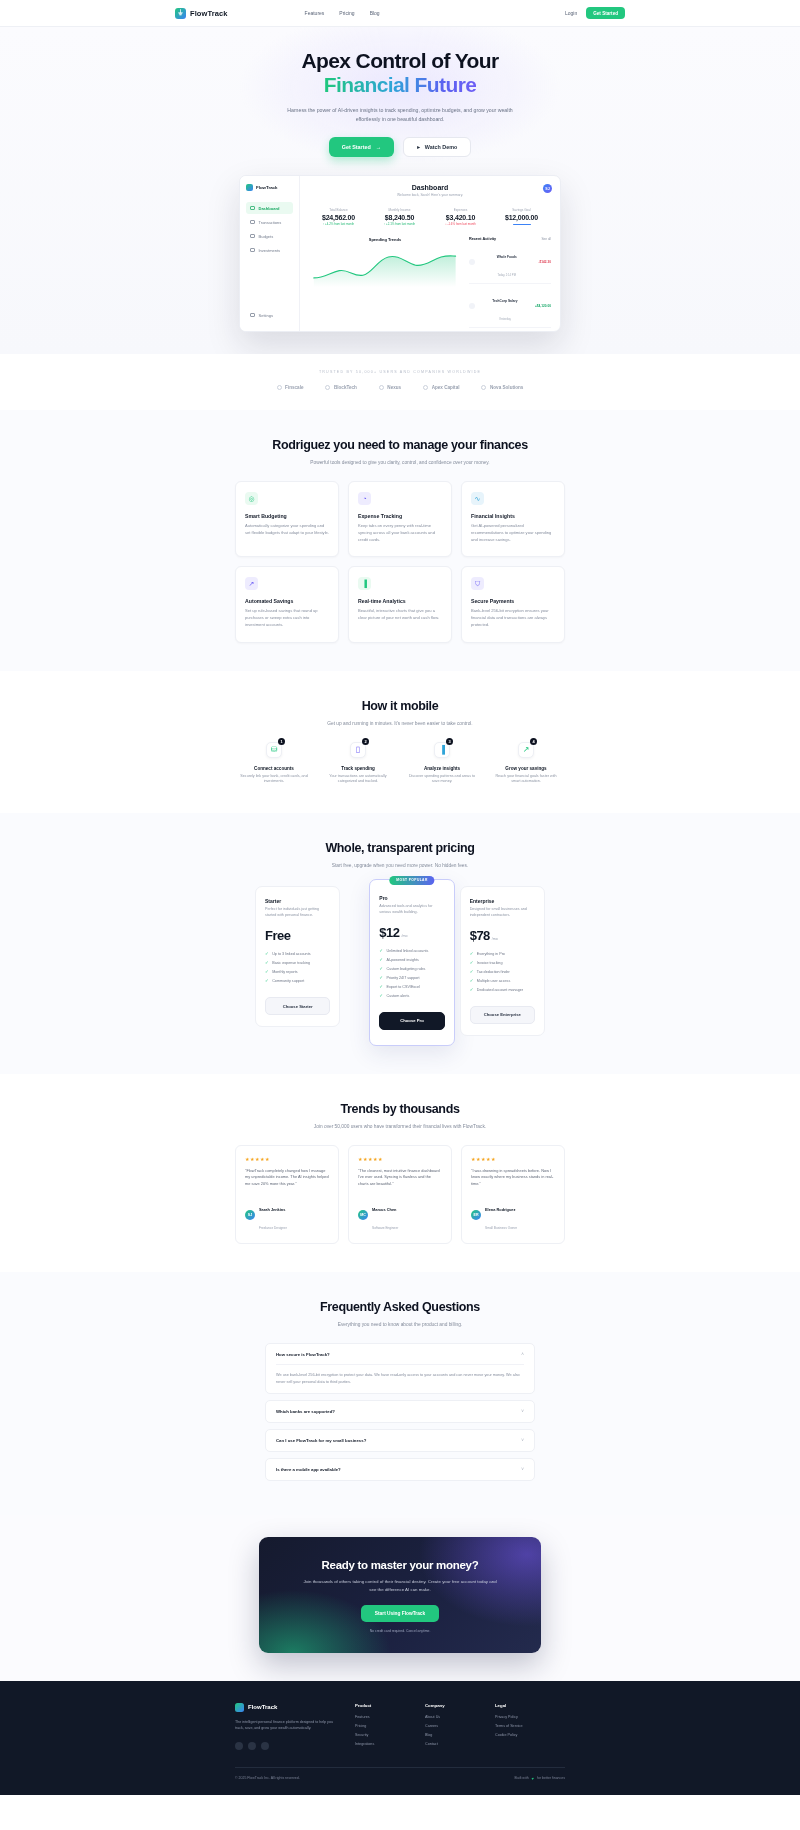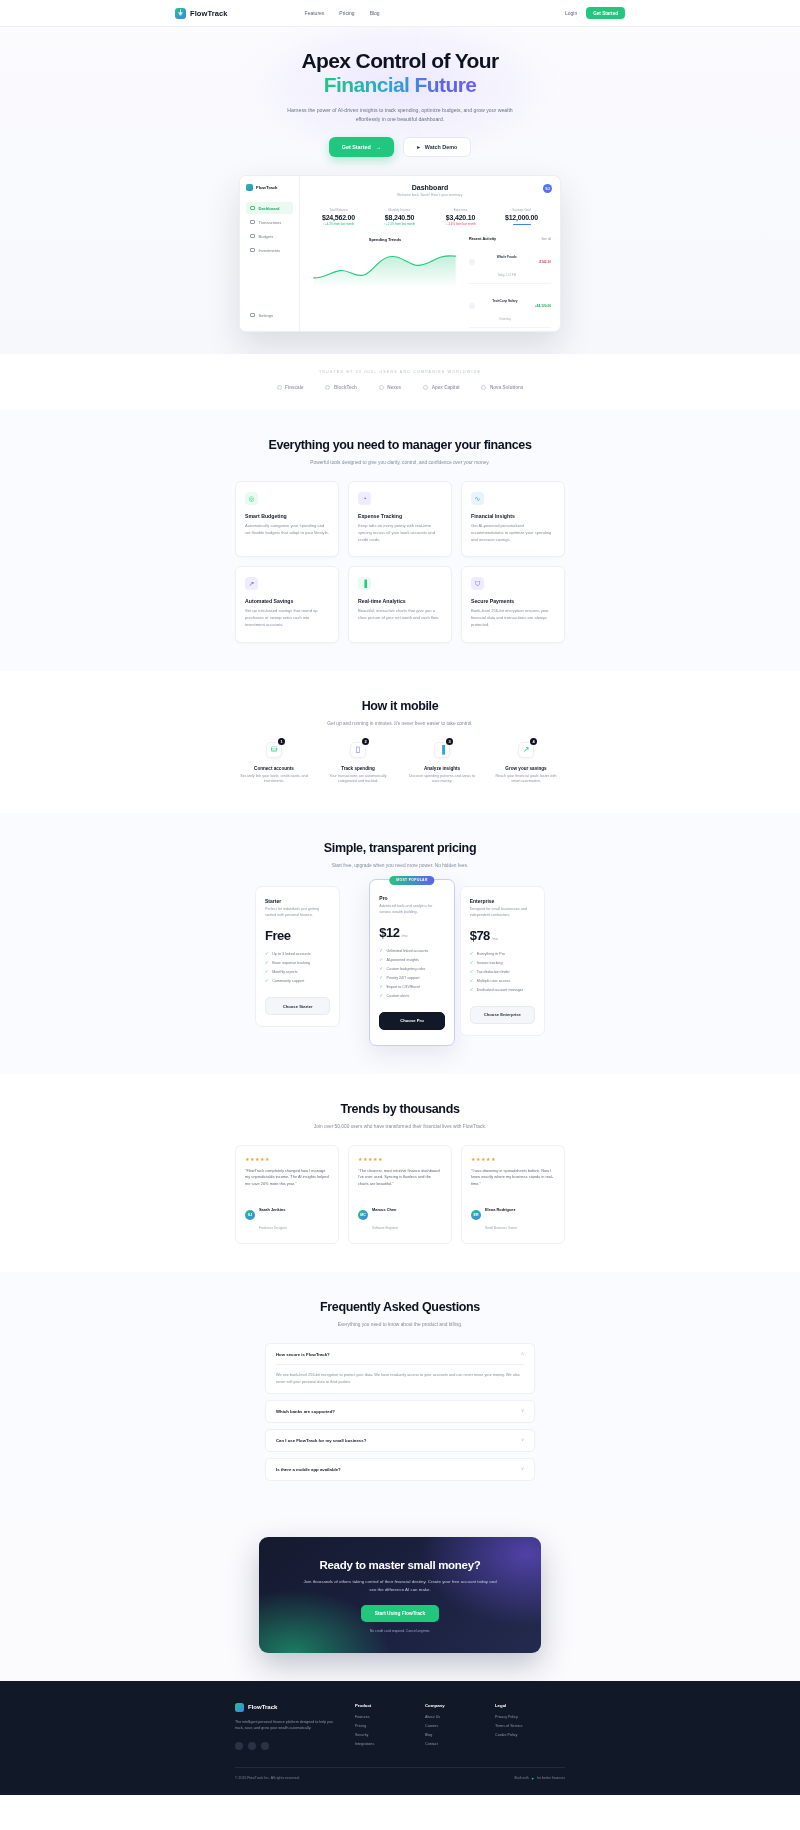--- a/index.html
+++ b/index.html
@@ -432,21 +432,21 @@
       </div>
       <div class="logo-item">
         <span class="ring"></span>
         <span>Nova Solutions</span>
       </div>
     </div>
   </div>
 
   <div class="sec alt">
     <div class="sec-h">
-      <h2>Everything you need to manager your finances</h2>
+      <h2>Rodriguez you need to manage your finances</h2>
       <p>Powerful tools designed to give you clarity, control, and confidence over your money.</p>
     </div>
     <div class="grid3">
       <div class="fcard">
         <div class="fico" style="background:#eafaf1;color:#22c77f">◎</div>
         <h3>Smart Budgeting</h3>
         <p>Automatically categorize your spending and set flexible budgets that adapt to your lifestyle.</p>
       </div>
       <div class="fcard">
         <div class="fico" style="background:#eeecfe;color:#6d5ef5">◔</div>
@@ -504,21 +504,21 @@
         <div class="step-num">4</div>
         <div class="step-ic" style="color:#22c77f">↗</div>
         <h4>Grow your savings</h4>
         <p>Reach your financial goals faster with smart automation.</p>
       </div>
     </div>
   </div>
 
   <div class="sec alt">
     <div class="sec-h">
-      <h2>Simple, transparent pricing</h2>
+      <h2>Whole, transparent pricing</h2>
       <p>Start free, upgrade when you need more power. No hidden fees.</p>
     </div>
     <div class="plans">
 
       <div class="plan">
         <h3>Starter</h3>
         <div class="desc">Perfect for individuals just getting started with personal finance.</div>
         <div class="price">
           <span class="amt">Free</span>
           <span class="per"></span>
@@ -680,21 +680,21 @@
         <div class="faq-q">
           <span class="qt">Is there a mobile app available?</span>
           <span class="chev">˅</span>
         </div>
       </div>
     </div>
   </div>
 
   <div class="cta-wrap">
     <div class="cta-band">
-      <h2>Ready to master small money?</h2>
+      <h2>Ready to master your money?</h2>
       <p>Join thousands of others taking control of their financial destiny. Create your free account today and see the difference AI can make.</p>
       <button class="btn">Start Using FlowTrack</button>
       <div class="fine">No credit card required. Cancel anytime.</div>
     </div>
   </div>
 
   <div class="footer">
     <div class="foot-inner">
       <div class="foot-brandcol">
         <div class="foot-brand">

